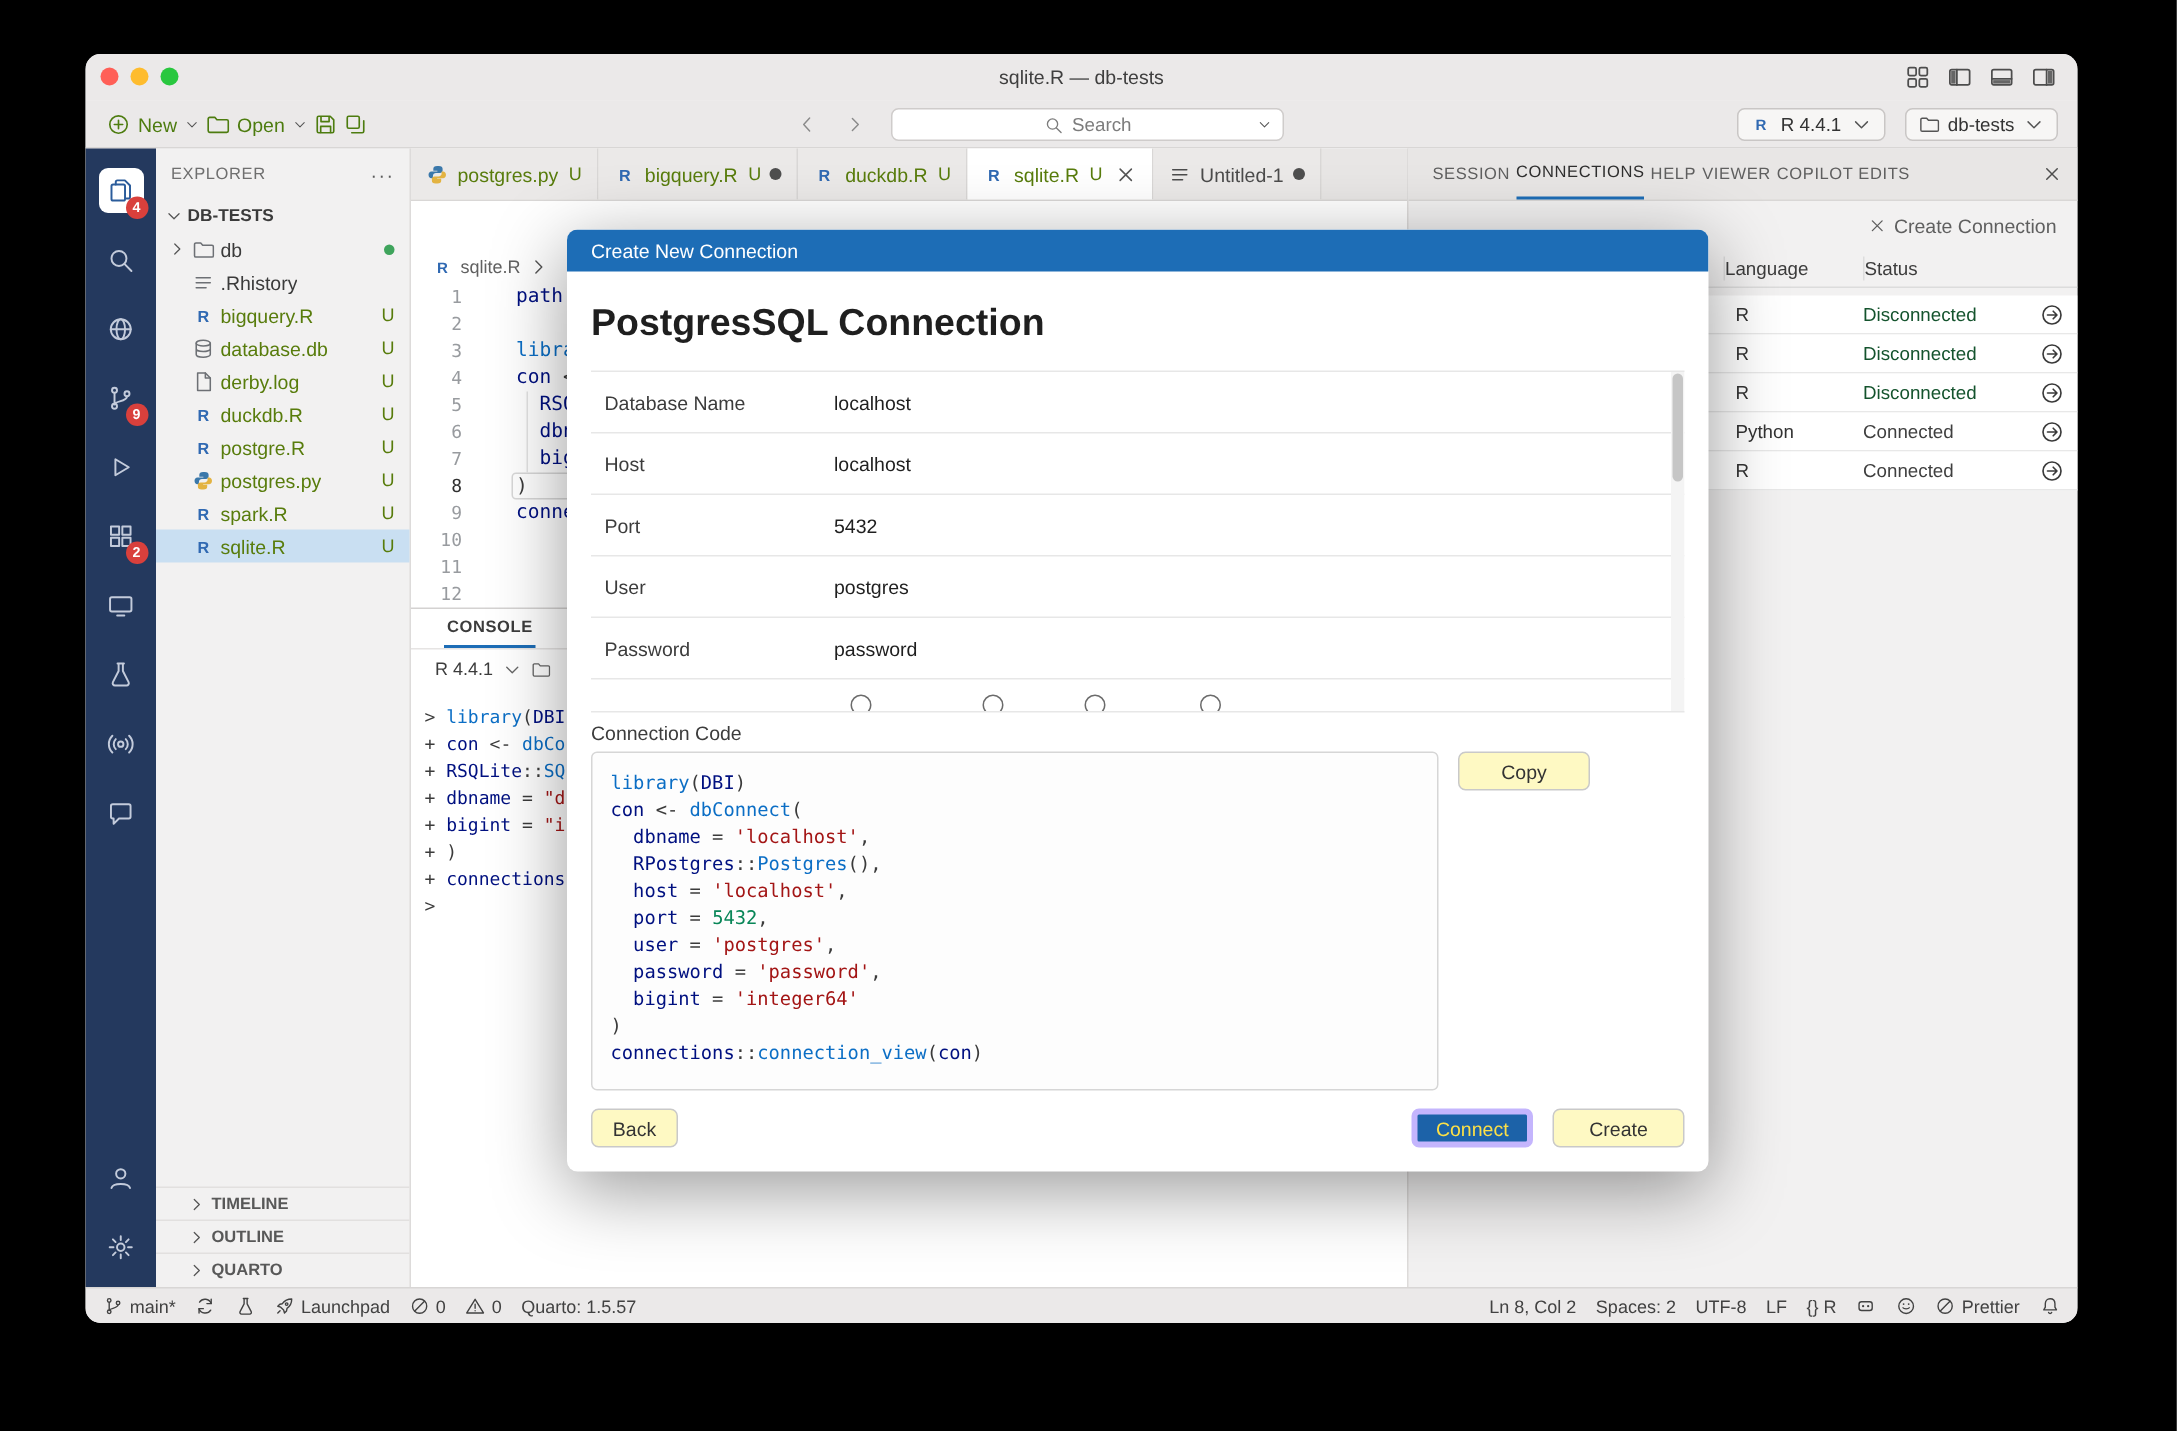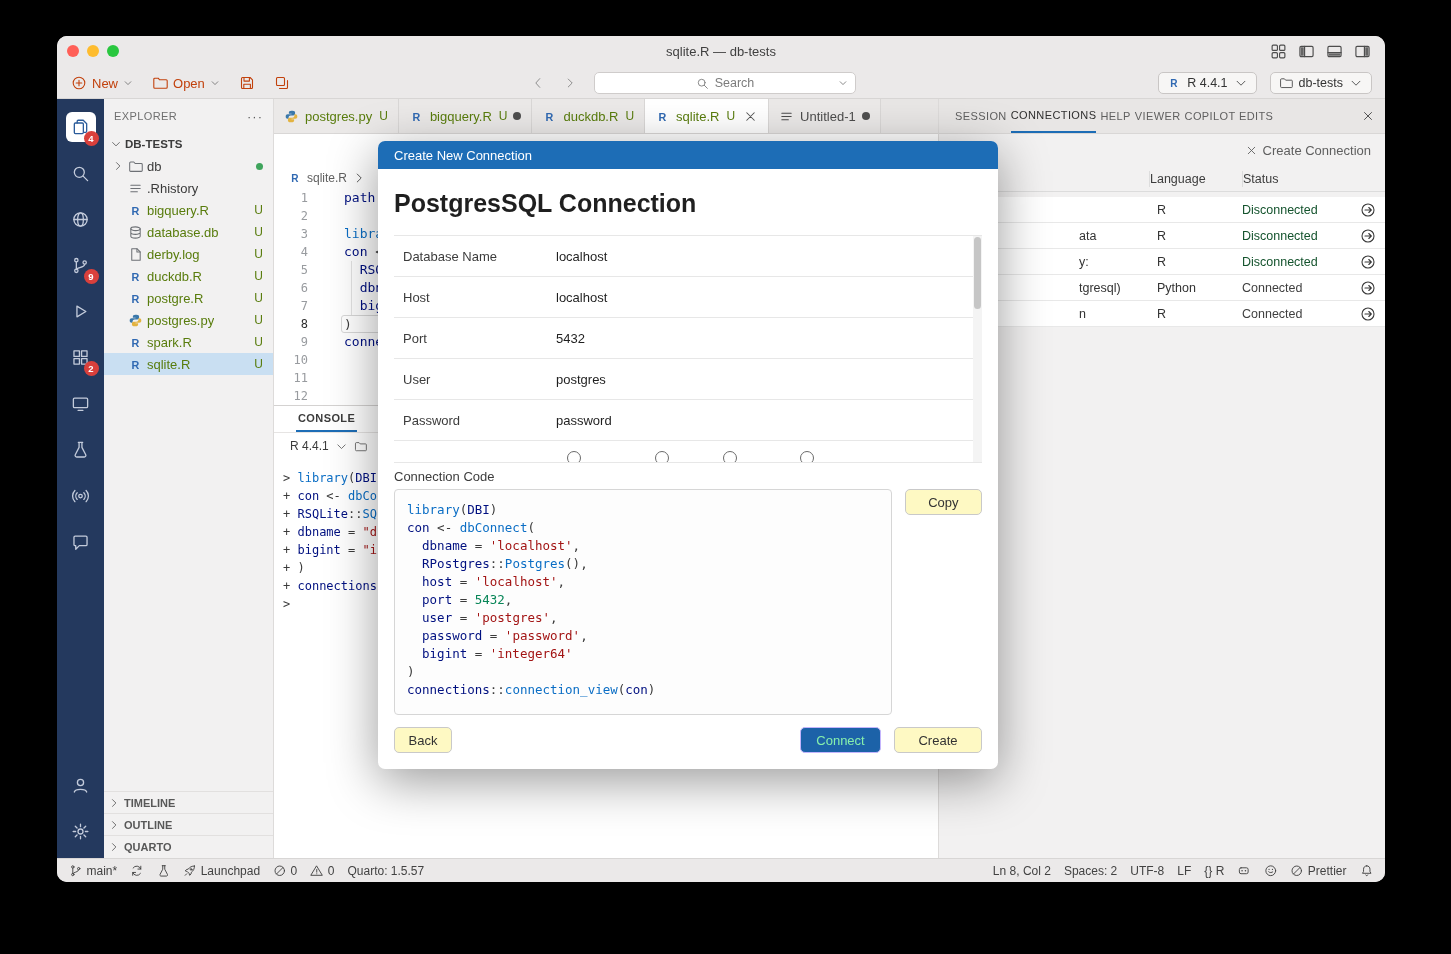--- a/index.html
+++ b/index.html
@@ -13,21 +13,21 @@
   
   .titlebar{position:relative;height:31px;background:#ebe9e9}
   .traffic{position:absolute;left:10px;top:9px;display:flex;gap:8px}
   .tl{width:12px;height:12px;border-radius:50%}
   .tl-close{background:#ff5f57}.tl-min{background:#febc2e}.tl-zoom{background:#29c73f}
   .title{position:absolute;inset:0;display:flex;align-items:center;justify-content:center;color:#3f3f3f}
   .tb-icons{position:absolute;right:14px;top:7px;display:flex;gap:11px;color:#4d4d4d}
   .tb-icons .icon{width:17px;height:17px}
   
   .toolbar{position:relative;height:32px;background:#ebe9e9;border-bottom:1px solid #d8d6d5}
-  .tb-left{position:absolute;left:14px;top:0;height:32px;display:flex;align-items:center;gap:19px;color:#c2410c}
+  .tb-left{position:absolute;left:14px;top:0;height:32px;display:flex;align-items:center;gap:4px;color:#4d7c0f}
   .tb-btn{display:flex;align-items:center;gap:5px}
   .caret{width:10px;height:10px;color:#555}
   .nav-arrows{position:absolute;left:474px;top:0;height:32px;display:flex;align-items:center;gap:18px;color:#8a8a8a}
   .nav-arrows .icon{width:14px;height:14px}
   .searchbox{position:relative;position:absolute;left:537px;top:5px;width:262px;height:22px;background:#fff;
     border:1px solid #cfcccb;border-radius:5px;display:flex;align-items:center;justify-content:center;gap:6px;
     color:#7c7c7c;font-size:12.5px}
   .searchbox .sb-caret{position:absolute;right:7px}
   .tb-right{position:absolute;right:13px;top:5px;display:flex;gap:13px}
   .chip{height:22px;border:1px solid #c9c6c5;border-radius:5px;background:#f7f6f5;display:flex;align-items:center;
@@ -52,21 +52,21 @@
   .tree-chev{width:12px;height:12px;color:#555;flex:none;display:inline-flex}
   .tree-row{height:22px;display:flex;align-items:center;gap:4px;padding:0 10px 0 8px}
   .tree-row.selected{background:#c9dff2}
   .file-ic{width:15px;height:15px;color:#6d7075}
   .fname{white-space:nowrap;overflow:hidden}
   .untracked{color:#587c0c}
   .fstatus{color:#587c0c;font-size:12px}
   .tree-row .fstatus,.tree-row .gdot{margin-left:auto}
   .gdot{width:7px;height:7px;border-radius:50%;background:#3fa45c}
   .sb-bottom{margin-top:auto;border-top:1px solid #e2e0df}
-  .sb-section{height:22px;display:flex;align-items:center;gap:4px;padding-left:4px;font-size:11px;font-weight:bold;
+  .sb-section{height:22px;display:flex;align-items:center;gap:4px;padding-left:21px;font-size:11px;font-weight:bold;
     color:#585858;border-bottom:1px solid #e2e0df}
   .sb-section:last-child{border-bottom:none}
   
   .editorcol{width:664px;display:flex;flex-direction:column;background:#fff;min-width:0;flex:none}
   .tabbar{height:35px;background:#e8e6e5;display:flex;border-bottom:1px solid #d9d7d6;flex:none}
   .etab{display:flex;align-items:center;gap:6px;padding:0 10px;background:#ebe9e8;border-right:1px solid #d9d7d6;color:#4c4c4c}
   .etab .icon{width:15px;height:15px}
   .etab.active{background:#fff;color:#333}
   .etab .fstatus{margin-left:1px}
   .dirty-dot{width:8px;height:8px;border-radius:50%;background:#4f4f4f}
@@ -116,39 +116,39 @@
   .tbl-row .open{display:flex;justify-content:flex-end;padding-right:9px;color:#3a3a3a}
   .tbl-row .open .icon{width:16px;height:16px}
   
   .statusbar{position:absolute;left:0;right:0;bottom:0;height:24px;background:#ebe9e9;border-top:1px solid #d8d6d5;
     display:flex;align-items:center;font-size:12px;color:#424242;padding:0 12px;gap:14px}
   .sb-left,.sb-right{display:flex;align-items:center;gap:13px}
   .sb-right{margin-left:auto}
   .sb-item{display:flex;align-items:center;gap:4px}
   .sb-item .icon{width:13.5px;height:13.5px}
   
-  .modal{position:absolute;left:321px;top:105px;width:620px;height:628px;background:#fff;border-radius:7px;
+  .modal{position:absolute;left:321px;top:117px;width:761px;height:628px;background:#fff;border-radius:7px;
     box-shadow:0 12px 50px rgba(0,0,0,.4);z-index:50;overflow:hidden}
   .modal-header{height:28px;background:#1d6db6;color:#fff;display:flex;align-items:center;padding-left:16px;font-size:13px}
   .modal-title{margin:20px 16px 0;font-size:25px;font-weight:bold;color:#1f1f1f}
   .fields{position:relative;margin:17px 16px 0;height:228px;overflow:hidden;border-top:1px solid #e7e7e7;border-bottom:1px solid #e7e7e7}
   .field-row{height:41px;display:flex;align-items:center;border-bottom:1px solid #e7e7e7}
   .field-label{width:162px;padding-left:9px;color:#3c3c3c;flex:none}
   .field-value{color:#1f1f1f}
   .radio-row{position:relative;height:41px}
   .radio{position:absolute;top:10px;width:14px;height:14px;border:1px solid #6b6b6b;border-radius:50%;background:#fff}
   .mscroll{position:absolute;right:0;top:0;width:9px;height:100%;background:#f4f4f4}
   .mthumb{position:absolute;top:1px;right:1px;width:7px;height:72px;border-radius:4px;background:#c6c6c6}
   .code-label{margin:6px 16px 0;color:#3c3c3c}
   .code-row{margin:5px 16px 0;display:flex;align-items:flex-start;gap:13px}
   .codeblock{width:565px;height:226px;border:1px solid #d6d6d6;border-radius:4px;background:#fdfdfd;
     padding:11px 12px;font-family:"DejaVu Sans Mono",monospace;font-size:12.5px;overflow:hidden}
   .btn{display:flex;align-items:center;justify-content:center;font-size:13px;border-radius:5px}
   .btn-gray{background:#fef9c3;border:1px solid #c9c9c9;color:#333}
-  .btn-blue{background:#1c62a8;border:1px solid #c4b5fd;color:#86efac}
+  .btn-blue{background:#1c62a8;border:4px solid #c4b5fd;color:#fde047}
   .copy-btn{width:88px;height:26px}
   .modal-footer{margin:12px 16px 0;display:flex}
   .back-btn{width:58px;height:26px}
   .footer-right{margin-left:auto;display:flex;gap:13px}
   .connect-btn{width:81px;height:26px}
   .cancel-btn{width:88px;height:26px}
 </style>
 </head>
 <body>
 

